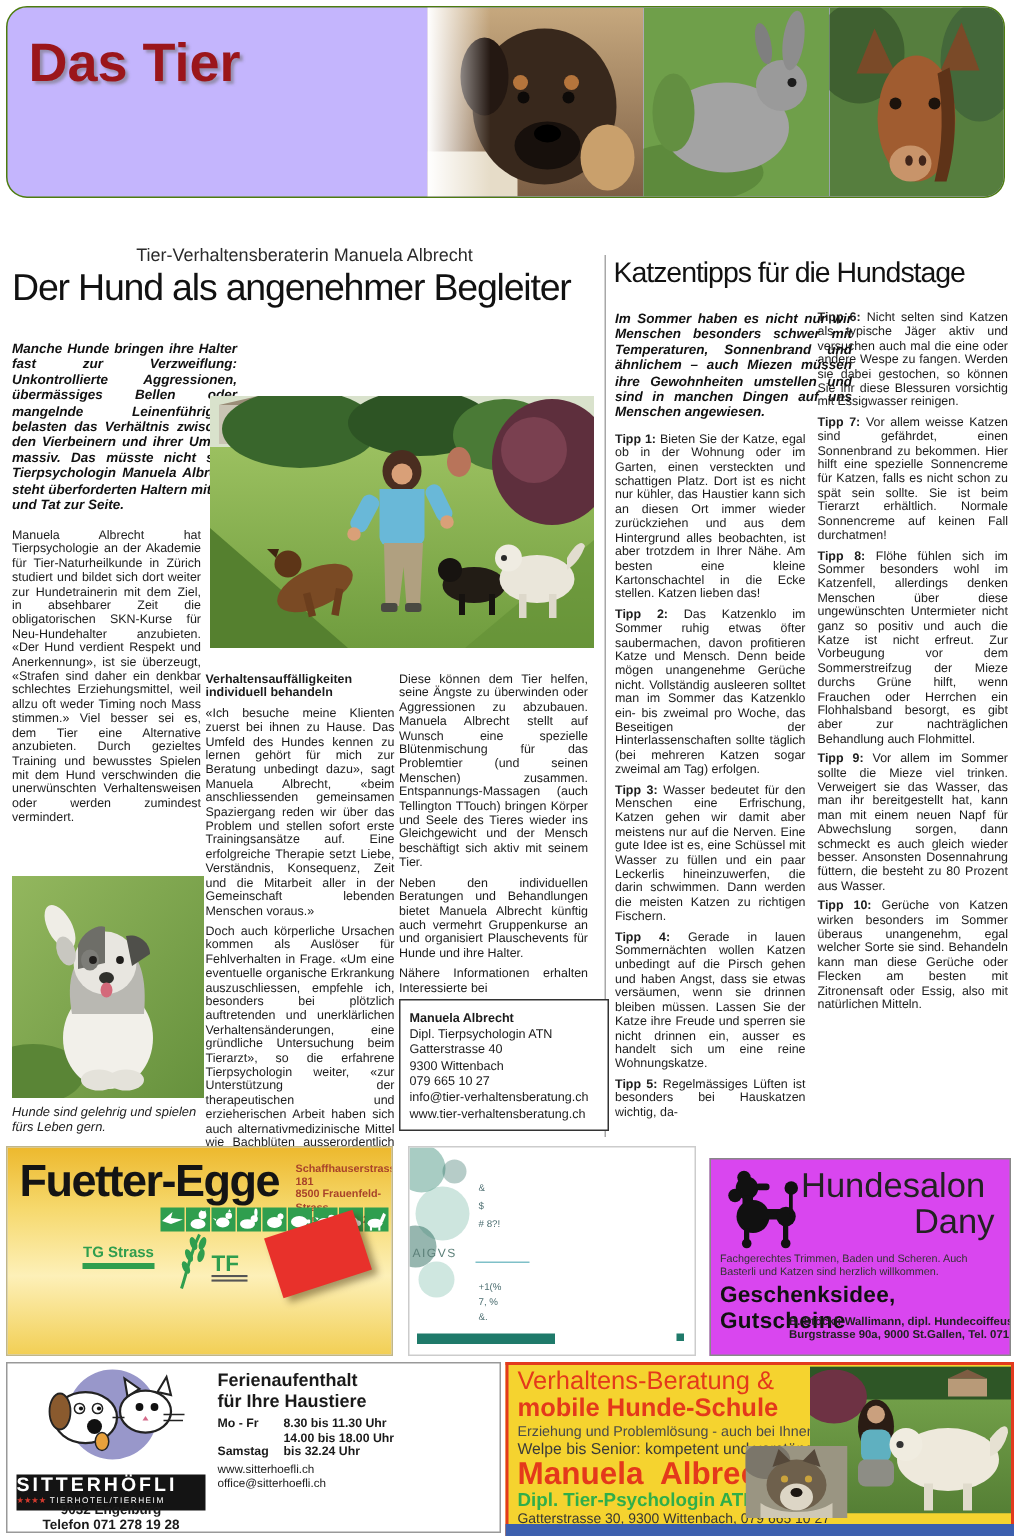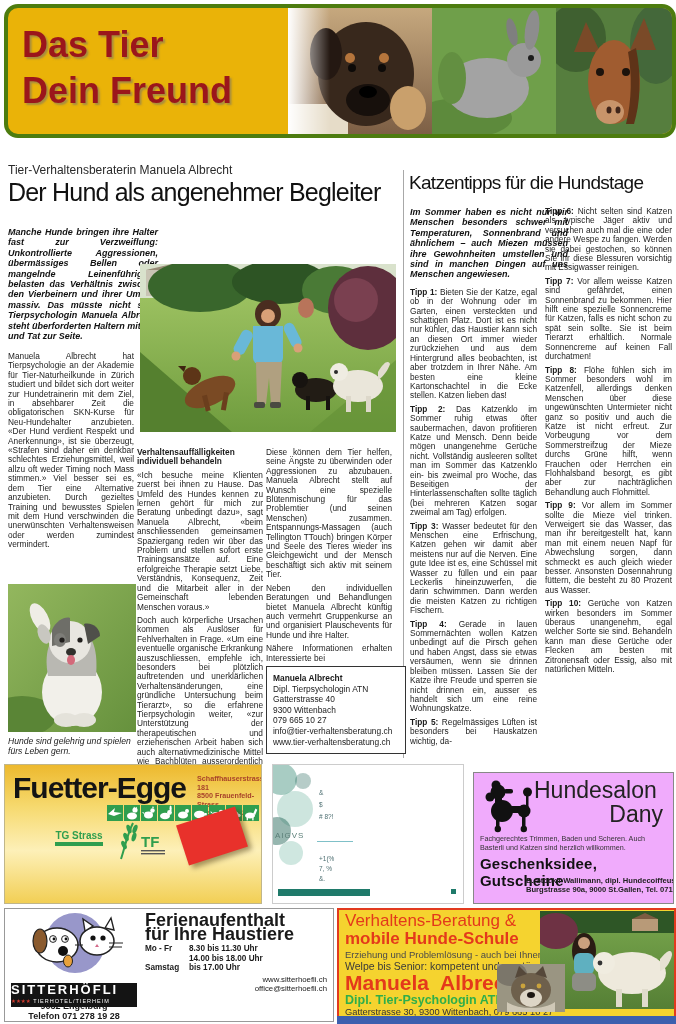--- a/index.html
+++ b/index.html
@@ -5,26 +5,26 @@
   html,body{margin:0;padding:0;background:#fff;}
   .page{position:relative;width:676px;height:1024px;background:#fff;overflow:hidden;
         font-family:"Liberation Sans",sans-serif;color:#1a1a1a;}
   .abs{position:absolute;}
   .body-txt{font-size:8.3px;line-height:9.4px;text-align:justify;color:#1c1c1c;}
   .body-txt p{margin:0 0 4px 0;}
   .tip{margin:0 0 7px 0;}
   .bold-intro{font-weight:bold;font-style:italic;font-size:9px;line-height:10.4px;text-align:justify;color:#111;}
   .cap{font-size:8.6px;font-style:italic;color:#222;line-height:10px;}
   
-  .masthead{left:4px;top:4px;width:664px;height:126px;border:4px solid #4d7c0f;border-radius:14px;
-            background:#eab308;overflow:hidden;}
+  .masthead{left:4px;top:4px;width:664px;height:126px;border:1px solid #4d7c0f;border-radius:14px;
+            background:#c4b5fd;overflow:hidden;}
   .mast-title{left:14px;top:14px;font-size:36px;line-height:46px;font-weight:bold;color:#9b161b;
               text-shadow:2px 2px 2px rgba(110,110,110,.55);letter-spacing:0px;}
   
-  .kicker{left:8px;top:163px;width:390px;font-size:12px;color:#2a2a2a;}
+  .kicker{left:8px;top:163px;width:390px;text-align:center;font-size:12px;color:#2a2a2a;}
   .headline1{left:8px;top:178px;width:394px;font-size:25px;letter-spacing:-0.8px;color:#111;}
   .headline2{left:409px;top:172px;width:262px;font-size:19px;letter-spacing:-0.7px;color:#111;}
   .vrule{left:403px;top:170px;width:1px;height:588px;background:#a8a8a8;}
   .contact-box{left:266px;top:666px;width:126px;border:1px solid #333;background:#fff;
                padding:6px 6px;font-size:8.4px;line-height:10.6px;z-index:5;}
   .contact-box .nm{font-weight:bold;}
   
   .ad-fuetter{left:4px;top:764px;width:256px;height:138px;border:1px solid #c0b68a;
      background:linear-gradient(180deg,#edb92e 0%,#f6d96e 30%,#fdf0b8 62%,#f2cf55 100%);overflow:hidden;}
   .fuetter-name{left:8px;top:6px;font-size:30px;font-weight:bold;letter-spacing:-1px;color:#141414;}
@@ -34,38 +34,38 @@
   .tg-logo{left:50px;top:66px;width:48px;text-align:center;color:#2f9e4e;font-weight:bold;font-size:10px;line-height:10px;}
   .tg-bar{display:block;height:4px;background:#2f9e4e;margin-top:1px;}
   .red-card{left:176px;top:50px;width:62px;height:42px;background:#e8312b;transform:rotate(-18deg);
             box-shadow:3px 4px 5px rgba(60,40,0,.45);}
   .ad-argus{left:272px;top:764px;width:190px;height:138px;border:1px solid #ccc;background:#fff;overflow:hidden;}
   .argus-glyph{color:#4e6f72;font-size:6.5px;line-height:8px;}
   .argus-line{left:44px;top:76px;width:36px;height:1px;background:#7fc0c8;}
   .argus-bar{left:5px;top:124px;width:92px;height:7px;background:#1f7a6a;}
   .argus-dot{left:178px;top:124px;width:5px;height:5px;background:#1f7a6a;}
   .argus-letters{left:2px;top:66px;font-size:8px;letter-spacing:1px;color:#5b7f78;}
-  .ad-dany{left:473px;top:772px;width:199px;height:130px;border:1px solid #888;background:#f0abfc;overflow:hidden;}
+  .ad-dany{left:473px;top:772px;width:199px;height:130px;border:1px solid #888;background:#d946ef;overflow:hidden;}
   .dany-t1{left:60px;top:4px;font-size:23px;color:#222;}
   .dany-t2{right:10px;top:28px;font-size:23px;color:#222;}
   .dany-body{left:6px;top:62px;width:186px;font-size:7.2px;line-height:8.6px;color:#333;}
   .dany-offer{left:6px;top:82px;width:190px;font-size:15px;font-weight:bold;color:#111;letter-spacing:0.2px;}
   .dany-contact{left:16px;top:103px;width:186px;font-size:7.6px;line-height:9.2px;font-weight:bold;color:#222;margin-left:36px;}
   .ad-sitter{left:4px;top:908px;width:328px;height:112px;border:1px solid #999;background:#fff;overflow:hidden;}
   .sitter-banner{left:6px;top:74px;width:126px;height:24px;background:#141414;color:#fff;}
   .sitter-name{font-size:13px;font-weight:bold;letter-spacing:2px;line-height:14px;}
   .sitter-sub{font-size:5.5px;letter-spacing:1px;line-height:8px;}
   .sitter-sub .st{color:#d23a2e;letter-spacing:0;}
   .sitter-addr{left:6px;top:92px;width:126px;text-align:center;font-weight:bold;font-size:9px;line-height:10px;}
   .sitter-right{left:140px;top:5px;width:182px;}
-  .sitter-h{font-size:18px;font-weight:bold;line-height:13.5px;}
+  .sitter-h{font-size:12px;font-weight:bold;line-height:13.5px;}
   .sitter-b{font-size:7.8px;line-height:9px;margin-top:3px;}
   .sitter-hours{margin-top:3px;font-size:8.2px;line-height:9.6px;font-weight:bold;}
   .sitter-hours .lbl{display:inline-block;width:44px;}
-  .sitter-url{font-size:7.8px;line-height:9px;margin-top:2px;text-align:right;}
+  .sitter-url{font-size:7.8px;line-height:9px;margin-top:2px;}
   .ad-school{left:337px;top:908px;width:339px;height:116px;background:#f5d32f;border:2px solid #e23a1e;
              border-bottom:none;box-sizing:border-box;overflow:hidden;}
   .school-l1{left:6px;top:1px;font-size:17px;font-weight:normal;color:#e4391b;}
   .school-l2{left:6px;top:19px;font-size:17px;font-weight:bold;color:#e4391b;}
   .school-s1{left:6px;top:39px;font-size:9.5px;color:#4a4a4a;}
   .school-s2{left:6px;top:50px;font-size:10.5px;color:#3a3a3a;}
   .school-nm{left:6px;top:61px;font-size:21px;font-weight:bold;color:#e4391b;word-spacing:6px;}
   .school-ti{left:6px;top:83px;font-size:12.5px;font-weight:bold;color:#2fae4a;}
   .school-ad{left:6px;top:97px;font-size:9.3px;color:#333;}
   .school-ft{left:6px;top:107px;font-size:5.4px;color:#777;letter-spacing:.3px;}
@@ -73,21 +73,20 @@
   .photo{display:block;}
 </style>
 </head>
 <body>
 
 <div class="page">
 
   <div class="abs masthead">
     <div class="abs mast-title">
       <div>Das Tier</div>
-      <div>Dein Freund</div>
     </div>
     <svg class="abs photo" style="left:280px;top:0" width="144" height="126" viewBox="0 0 144 126">
       <defs>
           <linearGradient id="gbg" x1="0" y1="0" x2="0" y2="1">
         <stop offset="0" stop-color="#c6a87e"></stop>
             <stop offset="1" stop-color="#7d5f45"></stop>
           </linearGradient>
         </defs>
       <rect width="144" height="126" fill="url(#gbg)"></rect>
       <rect x="0" y="96" width="60" height="30" fill="#e6dcc8"></rect>
@@ -430,21 +429,21 @@
       <div>Telefon 071 278 19 28</div>
     </div>
     <div class="abs sitter-right">
       <div class="sitter-h">
         <div>Ferienaufenthalt</div>
         <div>für Ihre Haustiere</div>
       </div>
       <div class="sitter-hours">
         <div><span class="lbl">Mo - Fr</span><span>8.30 bis 11.30 Uhr</span></div>
         <div><span class="lbl"></span><span>14.00 bis 18.00 Uhr</span></div>
-        <div><span class="lbl">Samstag</span><span>bis 17.00 Uhr</span></div>
+        <div><span class="lbl">Samstag</span><span>bis 32.24 Uhr</span></div>
       </div>
       <div class="sitter-url">
         <div>www.sitterhoefli.ch</div>
         <div>office@sitterhoefli.ch</div>
       </div>
     </div>
   </div>
 
   <div class="abs ad-school">
     <div class="abs school-l1">Verhaltens-Beratung &amp;</div>

